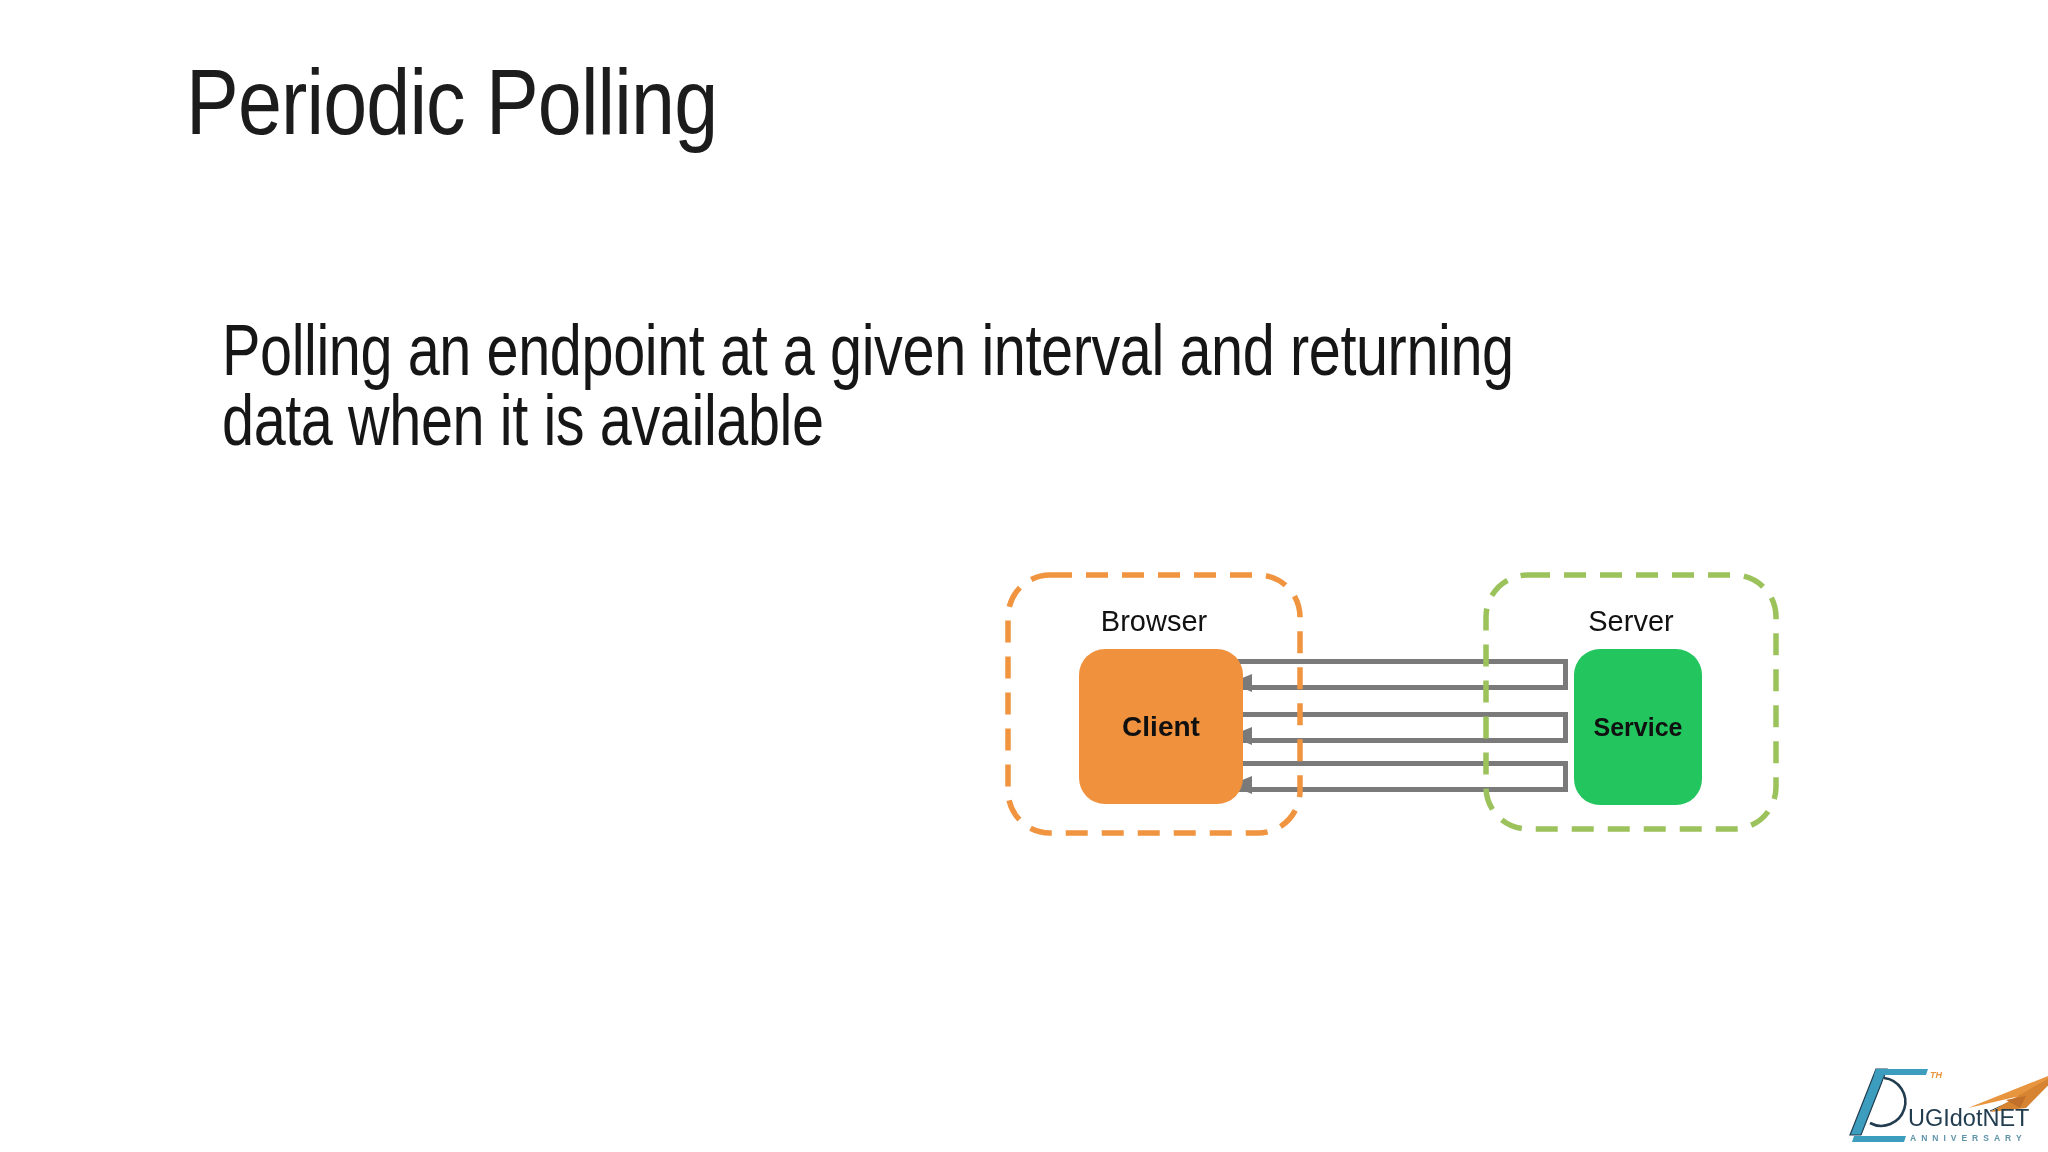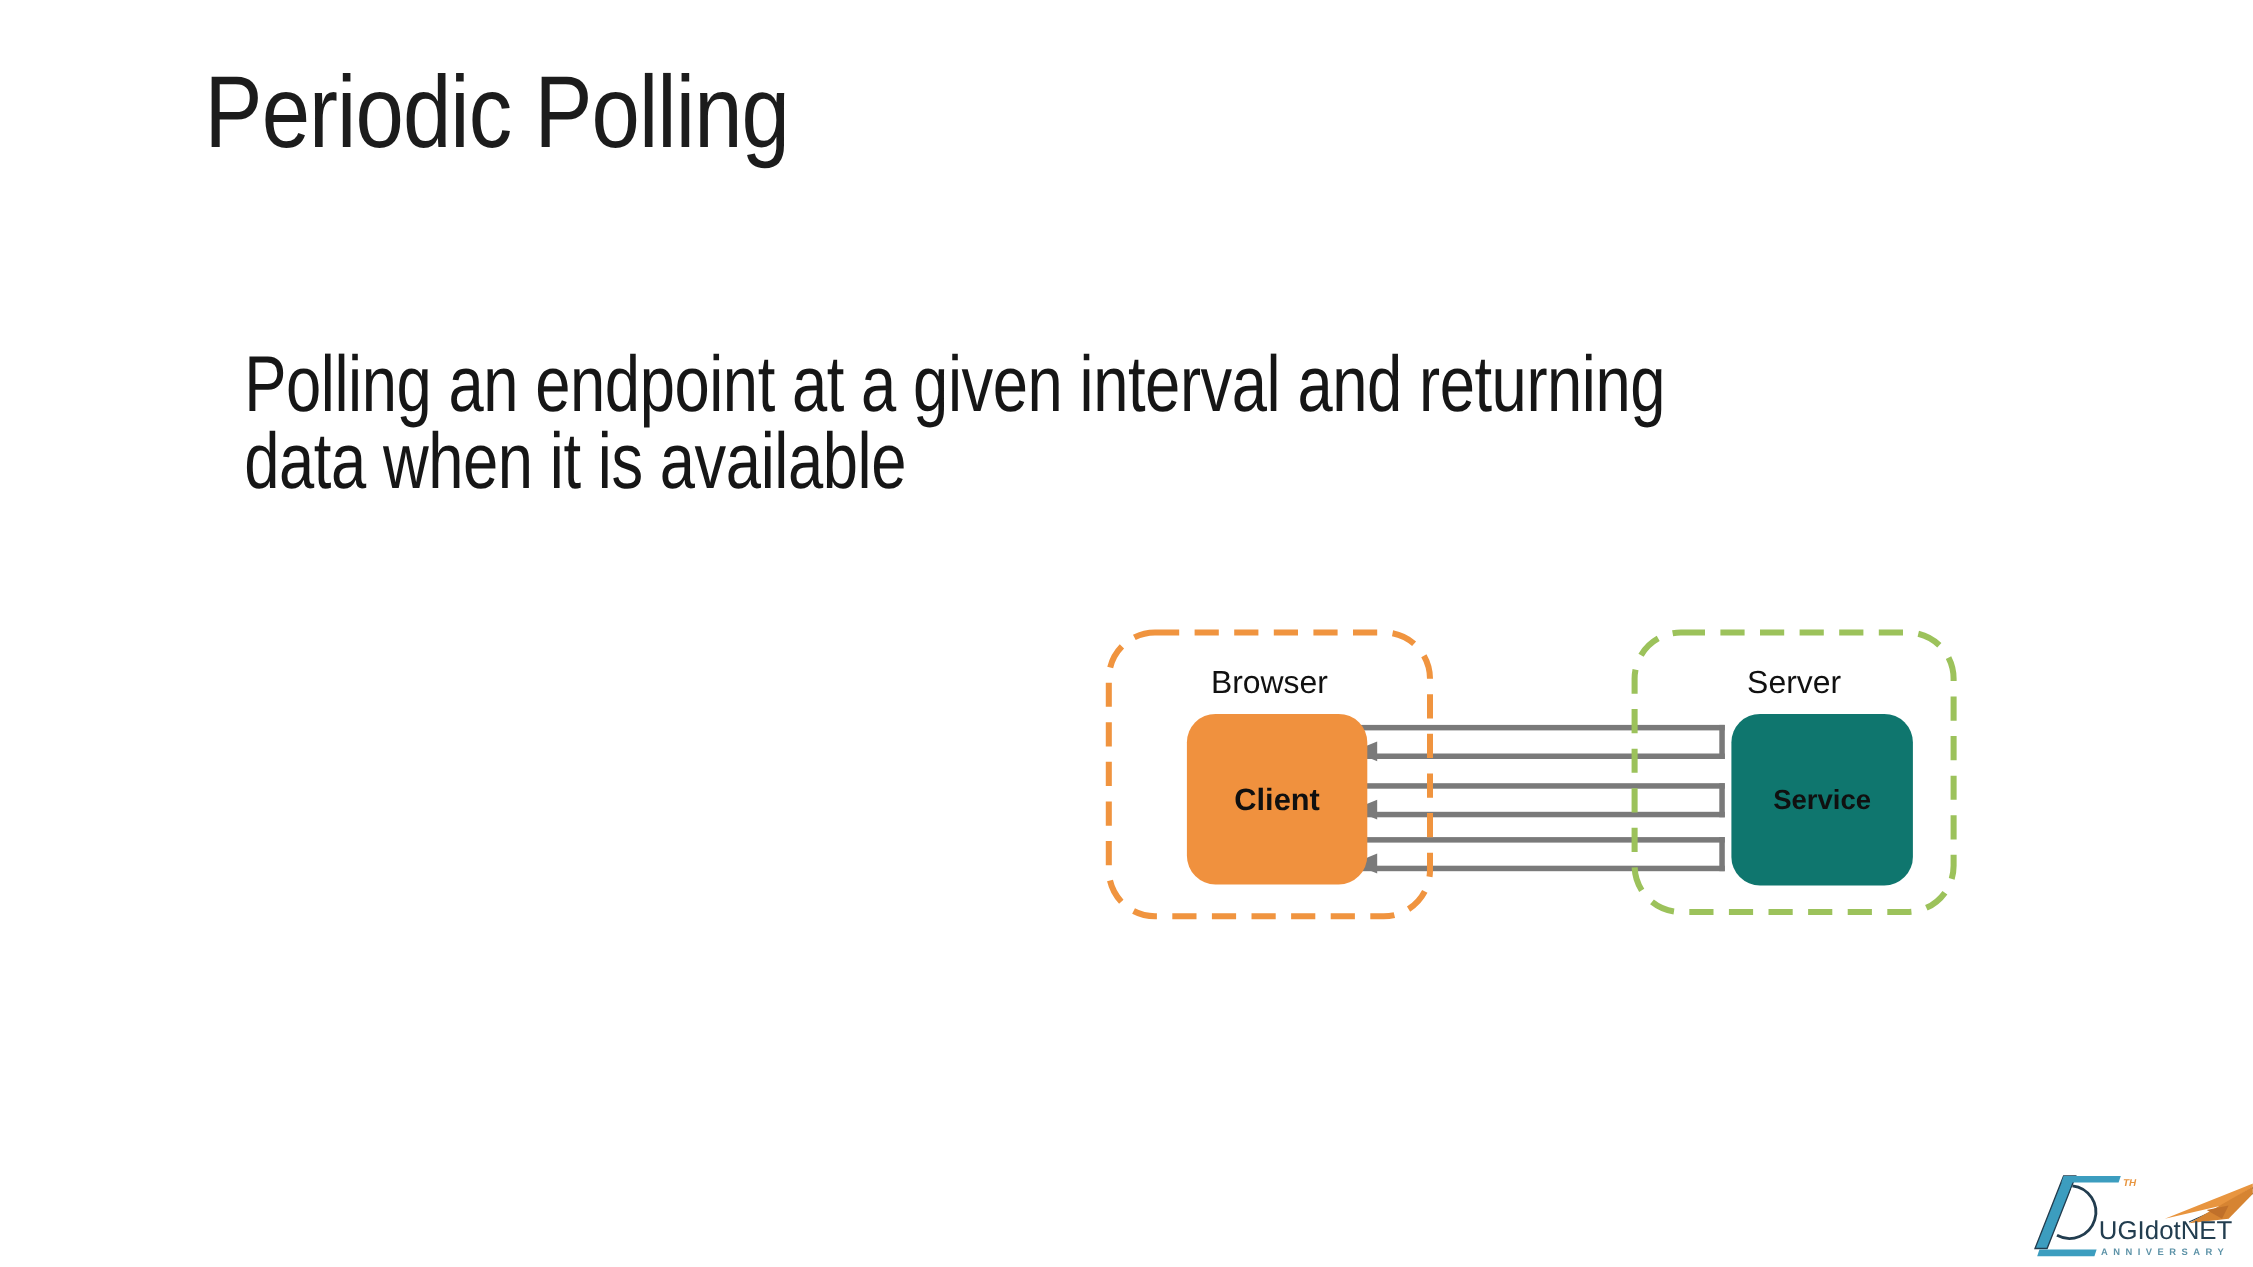--- a/index.html
+++ b/index.html
@@ -32,21 +32,21 @@
     font-size:29px;color:#111;text-align:center;
   }
   .browser-label{left:974px;width:300px;}
   .server-label{left:1452px;width:298px;}
   .node-box{
     position:absolute;border-radius:26px;
     display:flex;align-items:center;justify-content:center;
     color:#101010;font-weight:700;
   }
   .client-box{left:1049px;top:649px;width:164px;height:155px;background:#F0913E;font-size:28px;}
-  .service-box{left:1544px;top:649px;width:165px;height:156px;background:#0f766e;font-size:25px;}
+  .service-box{left:1544px;top:649px;width:128px;height:156px;background:#22c55e;font-size:25px;}
   
   .loop{
     position:absolute;left:1200px;width:338px;height:31px;
     box-sizing:border-box;
     border:5px solid #7a7a7a;border-left:none;
   }
   .loop1{top:659px;} .loop2{top:712px;} .loop3{top:761px;}
   .arrowhead{
     position:absolute;left:0px;bottom:-6.5px;
     width:0;height:0;

